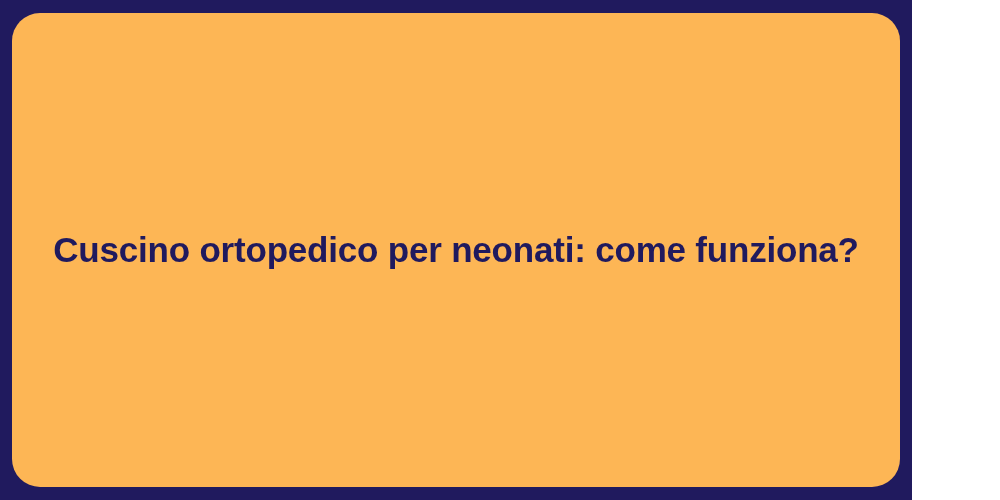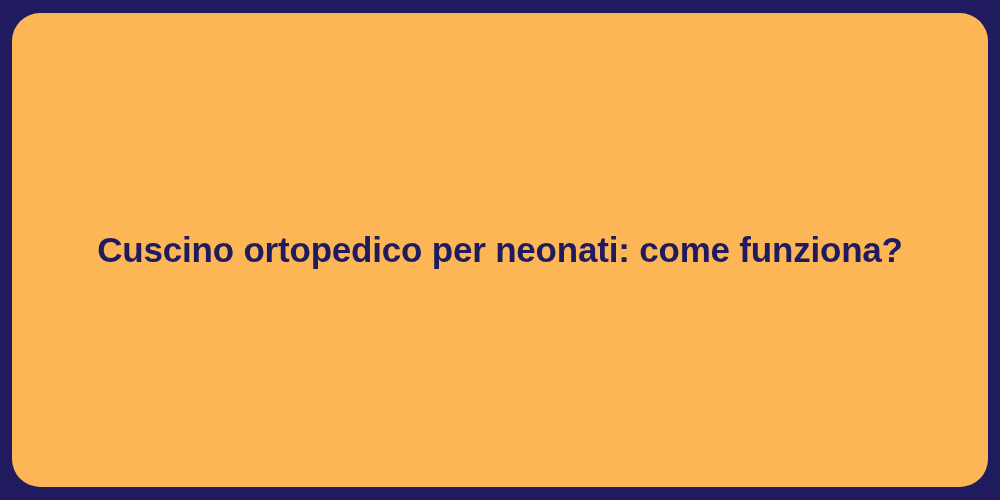--- a/index.html
+++ b/index.html
@@ -12,21 +12,21 @@
     width: 1000px;
     height: 500px;
     overflow: hidden;
     font-family: "Liberation Sans", sans-serif;
   }
 
   
   .card-frame {
     position: relative;
     box-sizing: border-box;
-    width: 1000px;
+    width: 912px;
     height: 500px;
     background: #201a5e;
     padding: 13px 12px;
     display: block;
   }
 
   
   .card-panel {
     box-sizing: border-box;
     width: 100%;

